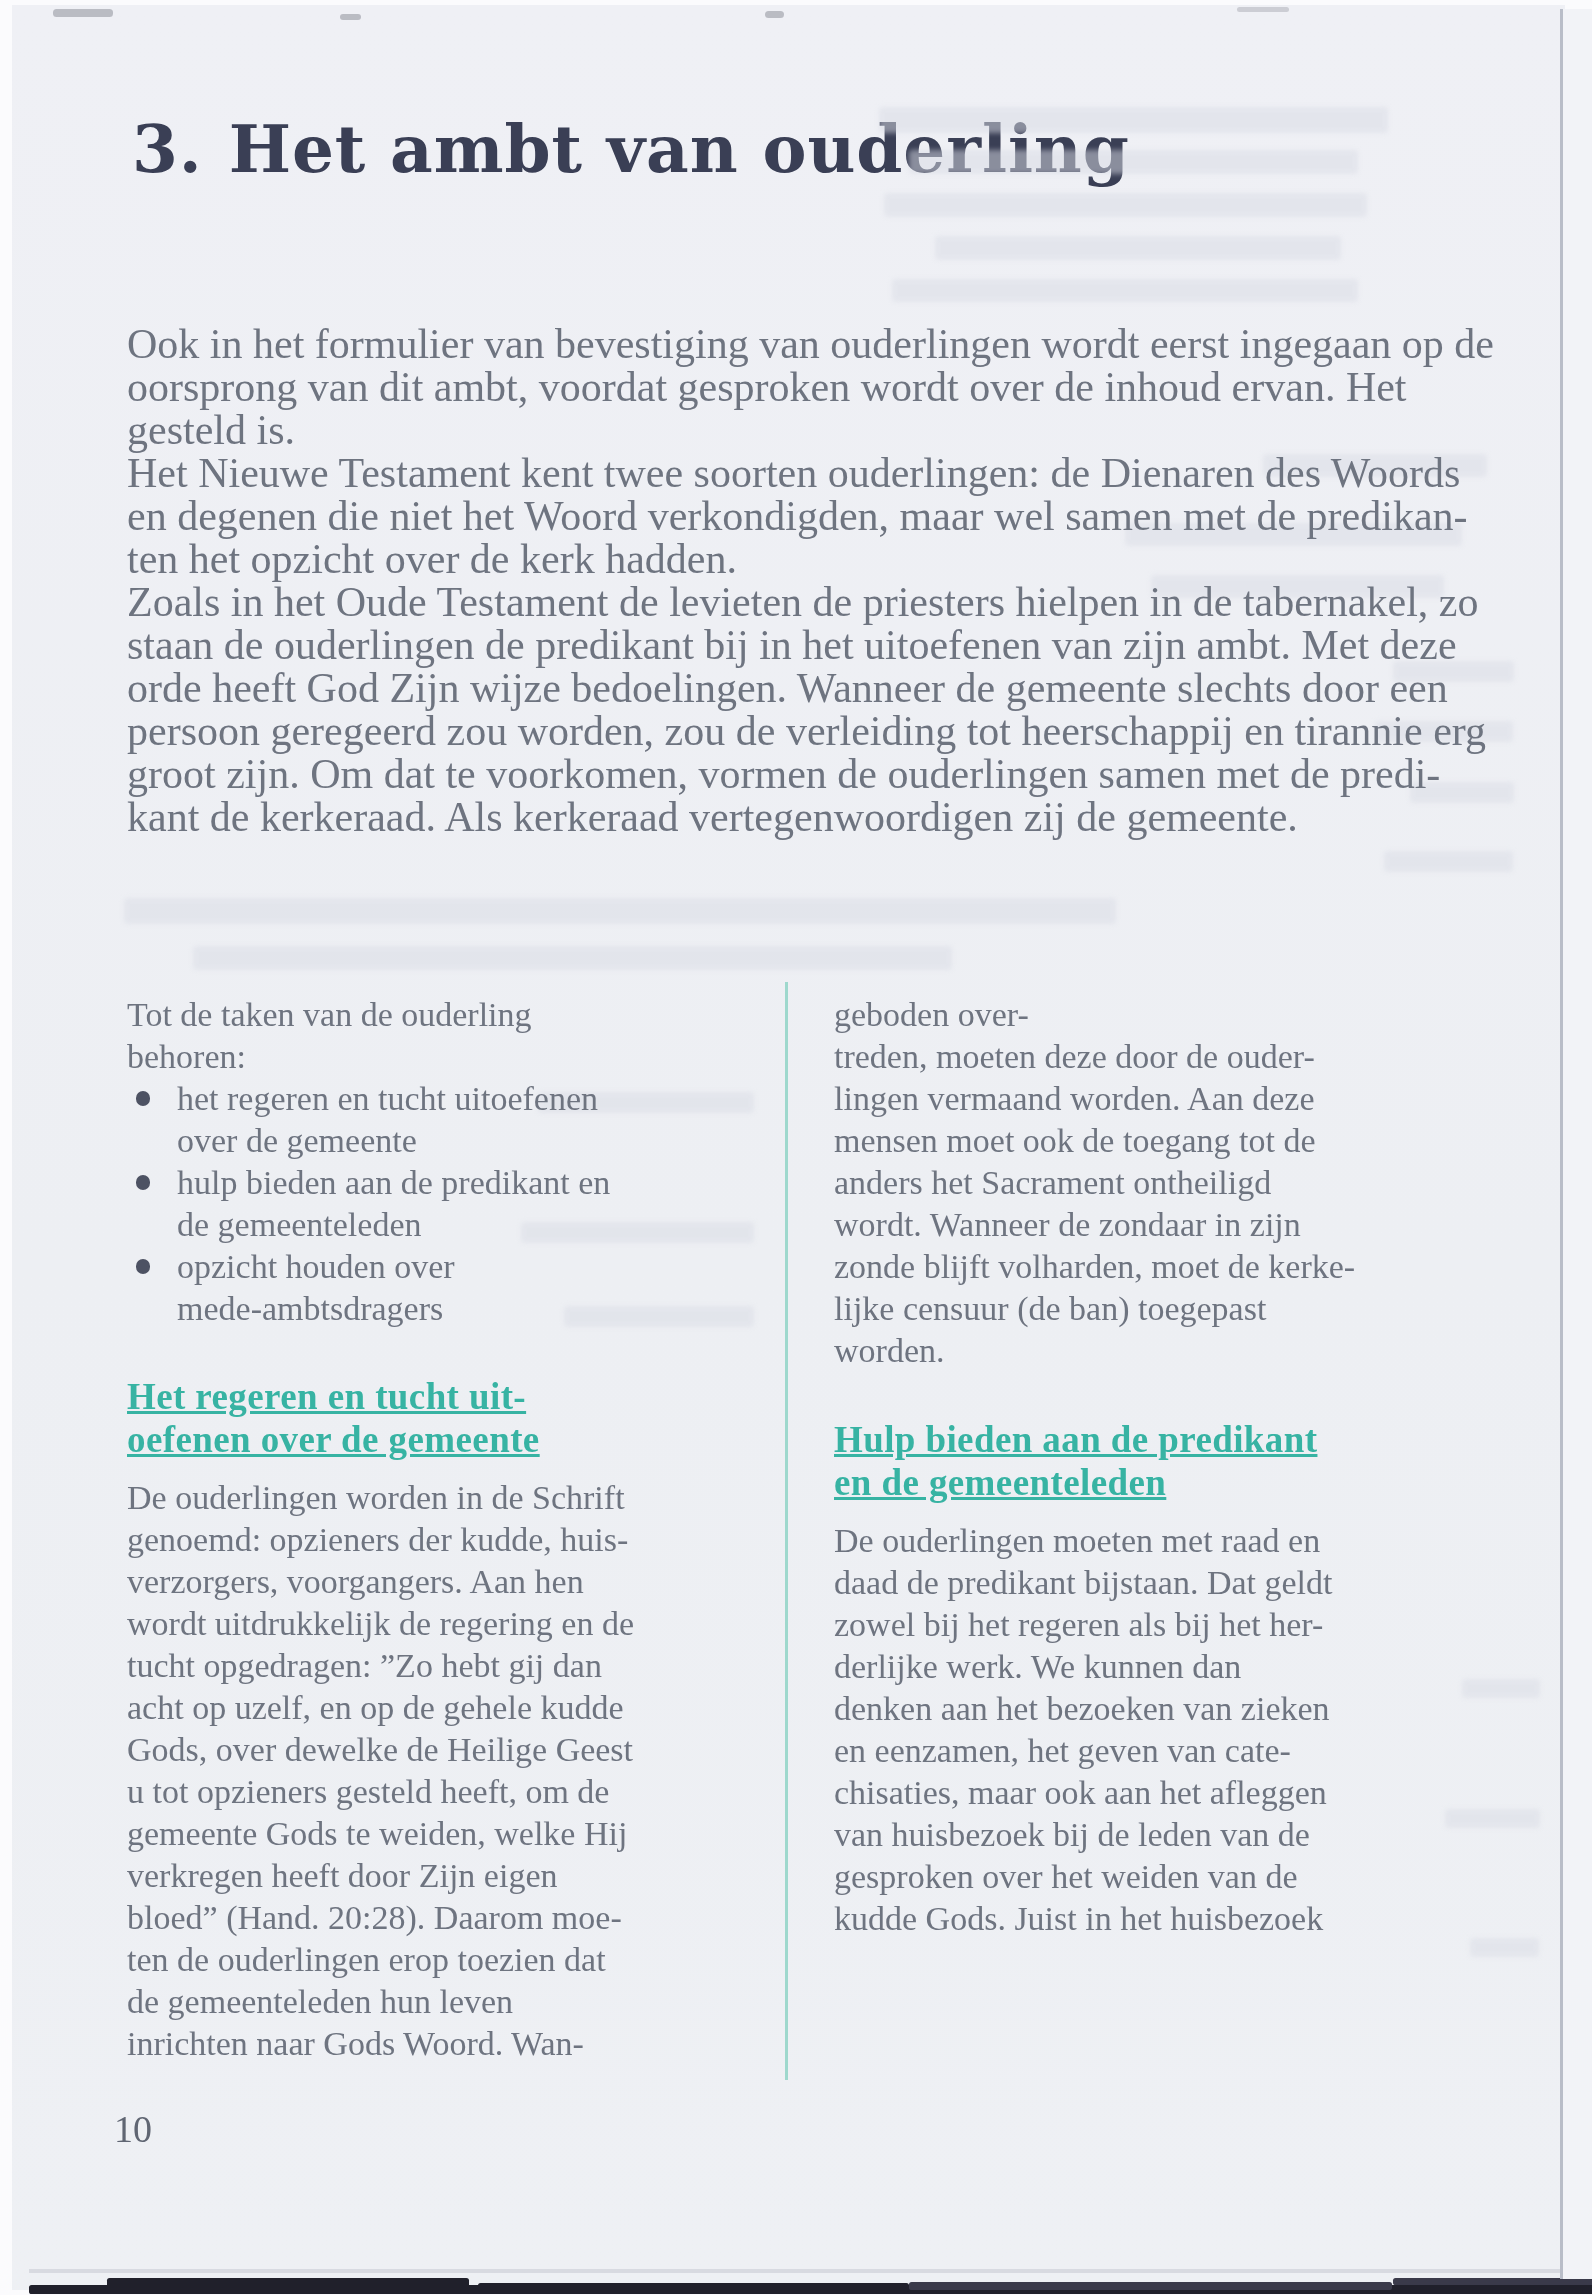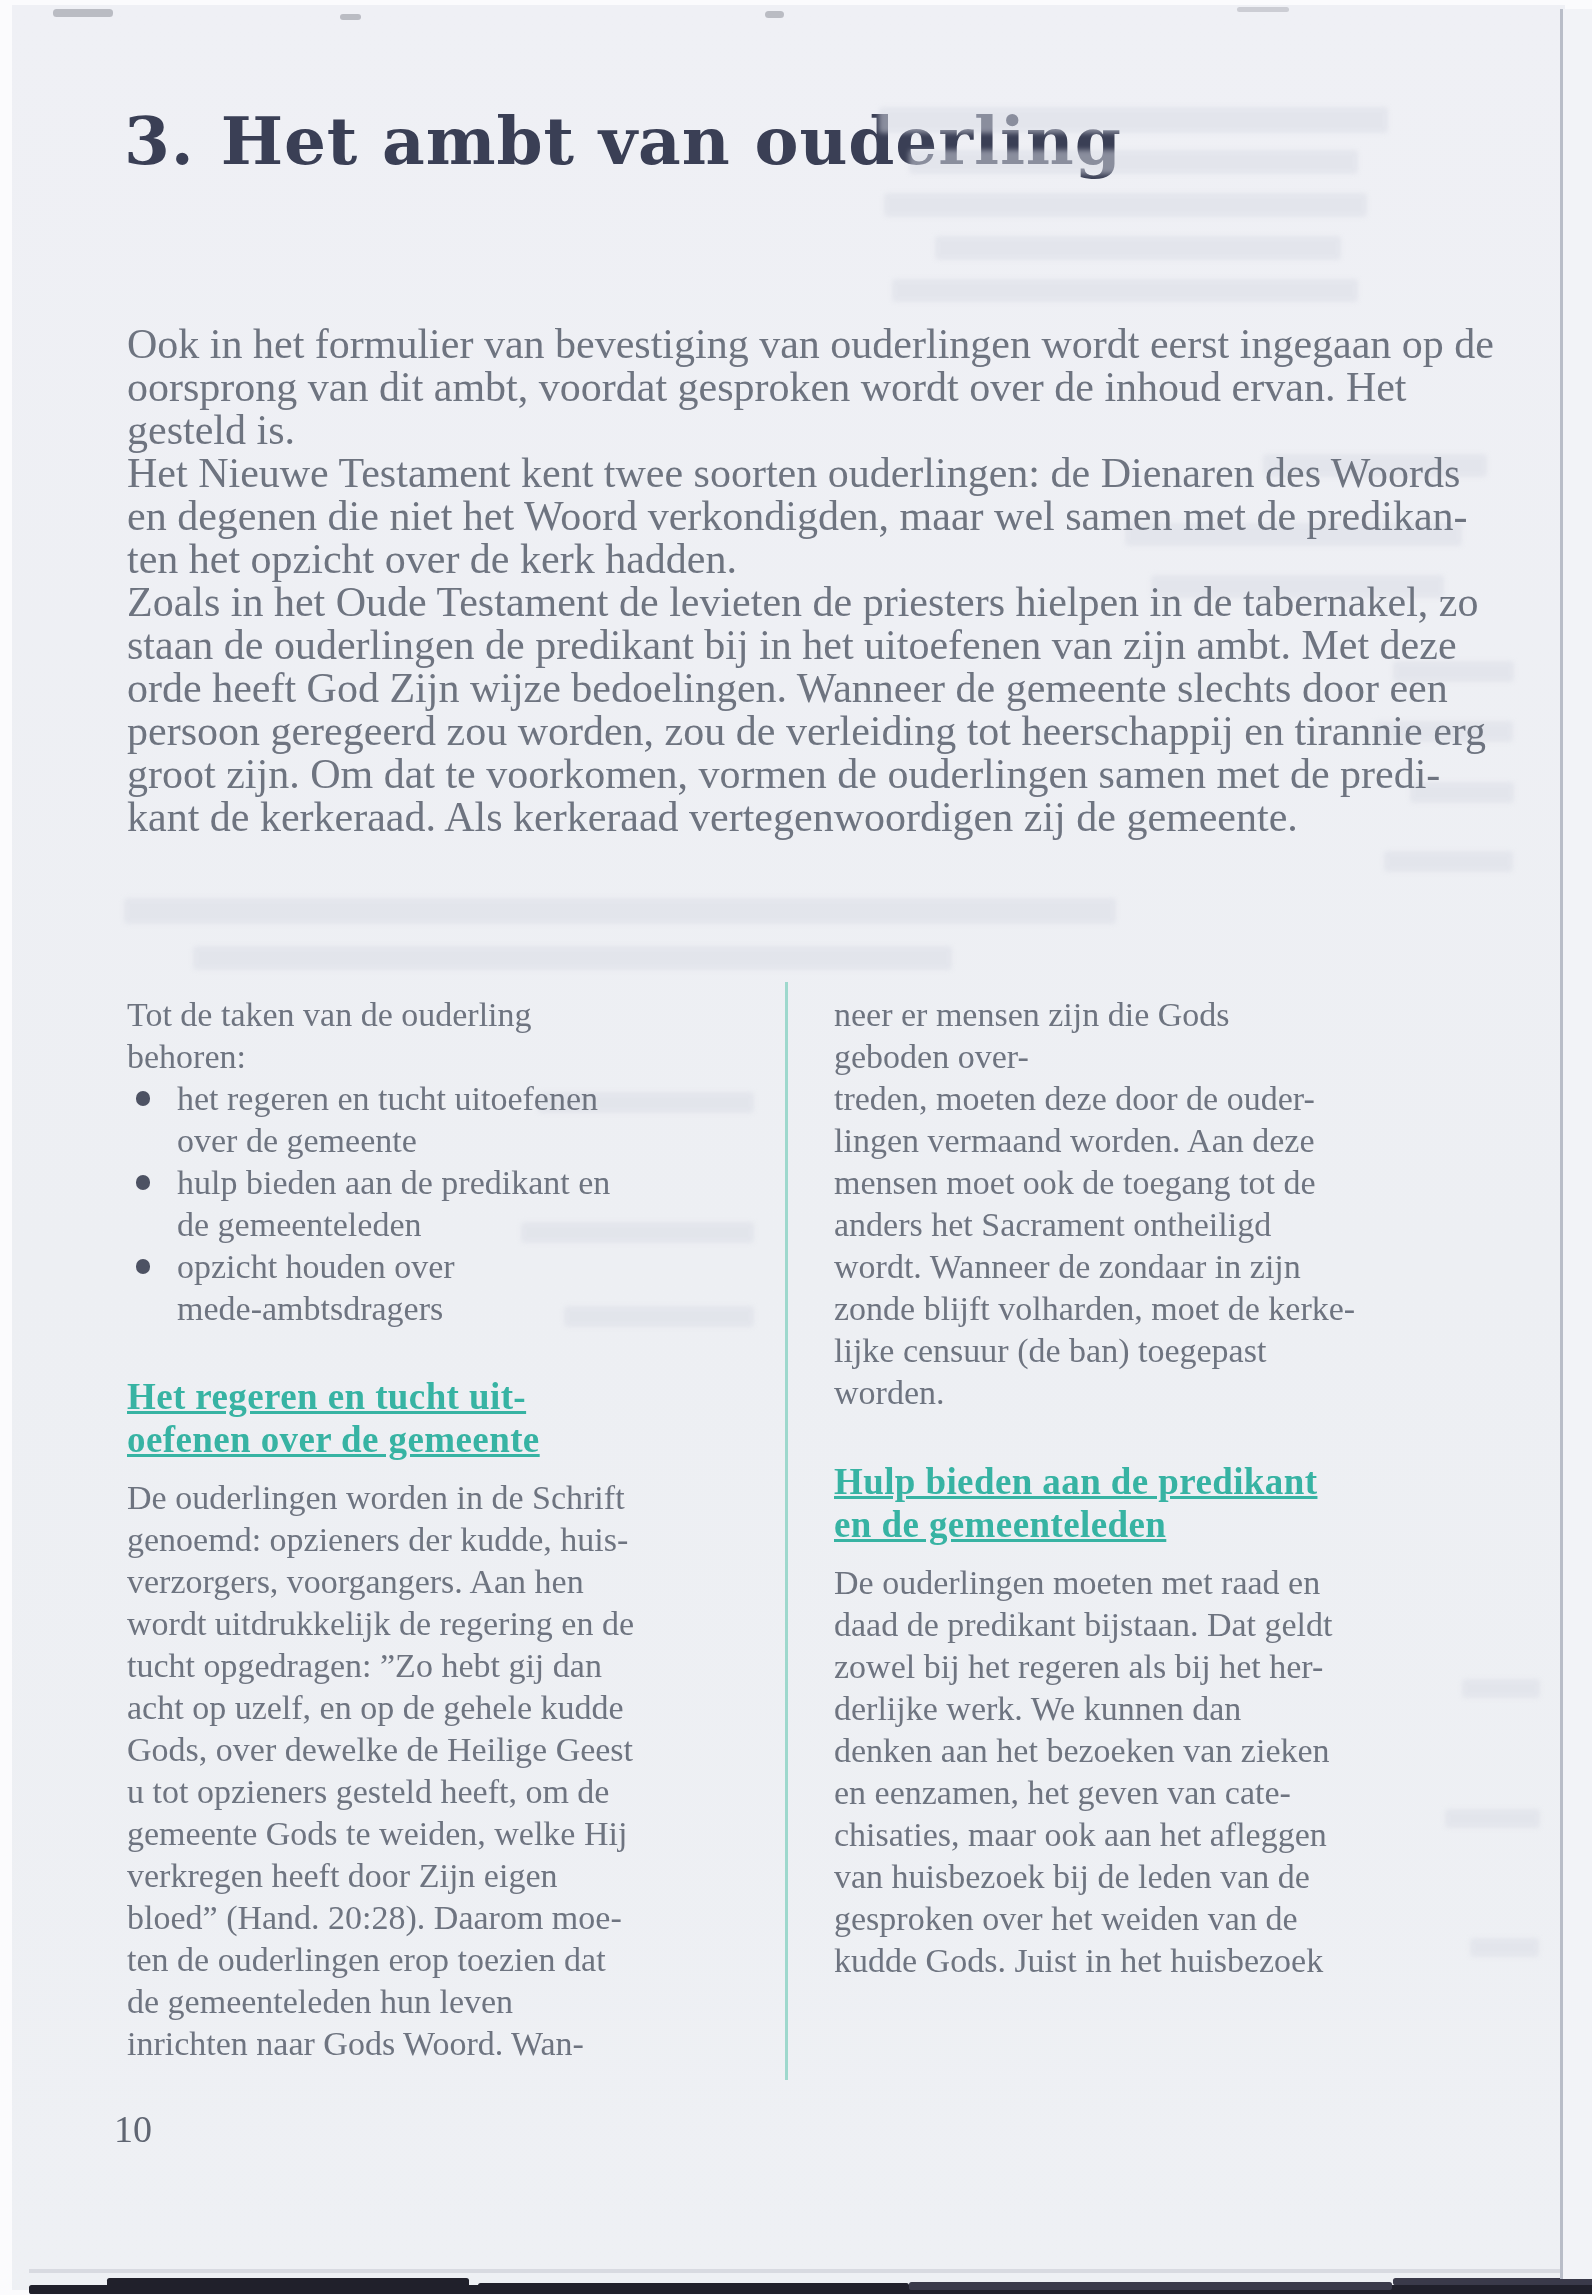--- a/index.html
+++ b/index.html
@@ -3,21 +3,21 @@
 <meta charset="utf-8">
 <style>
   html,body{margin:0;padding:0;background:#fbfbfd;}
   .stage{position:relative;width:1592px;height:2295px;overflow:hidden;
          font-family:"Liberation Serif",serif;}
   .scan{position:absolute;left:12px;top:5.2px;width:1553px;height:2285px;
         background:linear-gradient(180deg,#eff0f5 0%,#edeff3 55%,#eef0f4 100%);}
   .page-edge-right{position:absolute;left:1560px;top:8.6px;width:2.6px;height:2270px;background:#b9bdc8;}
   .page-edge-far{position:absolute;left:1563px;top:8.6px;width:29px;height:2270px;background:#f2f3f7;}
 
-  .title{position:absolute;left:112px;top:100px;margin:0;
+  .title{position:absolute;left:112px;top:100px;margin:8px;
          font-family:"DejaVu Serif",serif;font-weight:bold;font-size:66px;line-height:1.1;
          color:#3a3f55;letter-spacing:0.9px;}
   .title .num{margin-right:26px;}
 
   .tline{white-space:pre;}
   .intro{position:absolute;left:115px;top:318px;width:1381px;
          font-size:42px;color:#6e7480;}
   .intro .tline{height:43px;line-height:43px;}
 
   .divider{position:absolute;left:773px;top:977px;width:2.6px;height:1098px;background:#9ed8cd;}
@@ -133,21 +133,20 @@
           <div class="tline">verkregen heeft door Zijn eigen</div>
           <div class="tline">bloed” (Hand. 20:28). Daarom moe-</div>
           <div class="tline">ten de ouderlingen erop toezien dat</div>
           <div class="tline">de gemeenteleden hun leven</div>
           <div class="tline">inrichten naar Gods Woord. Wan-</div>
         </div>
     </div>
 
     <div class="col col-right">
       <div>
-          <div class="tline">neer er mensen zijn die Gods</div>
           <div class="tline">geboden over-</div>
           <div class="tline">treden, moeten deze door de ouder-</div>
           <div class="tline">lingen vermaand worden. Aan deze</div>
           <div class="tline">mensen moet ook de toegang tot de</div>
           <div class="tline">anders het Sacrament ontheiligd</div>
           <div class="tline">wordt. Wanneer de zondaar in zijn</div>
           <div class="tline">zonde blijft volharden, moet de kerke-</div>
           <div class="tline">lijke censuur (de ban) toegepast</div>
           <div class="tline">worden.</div>
         </div>

